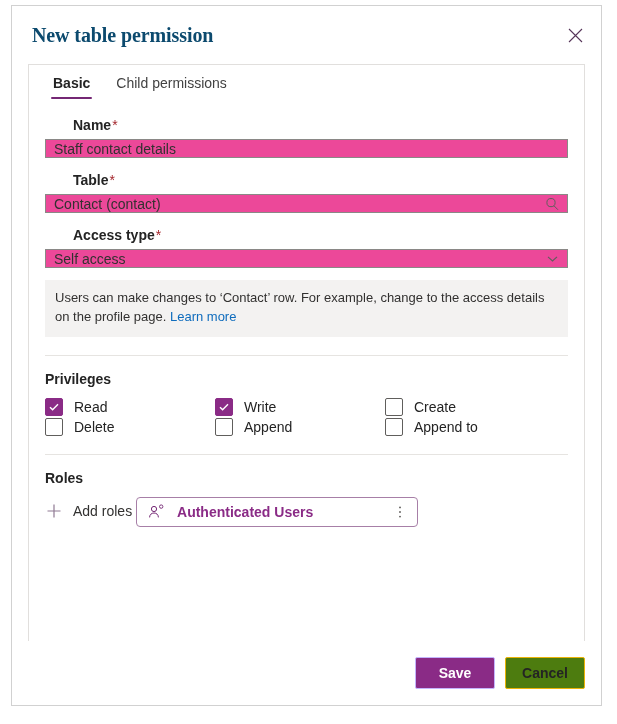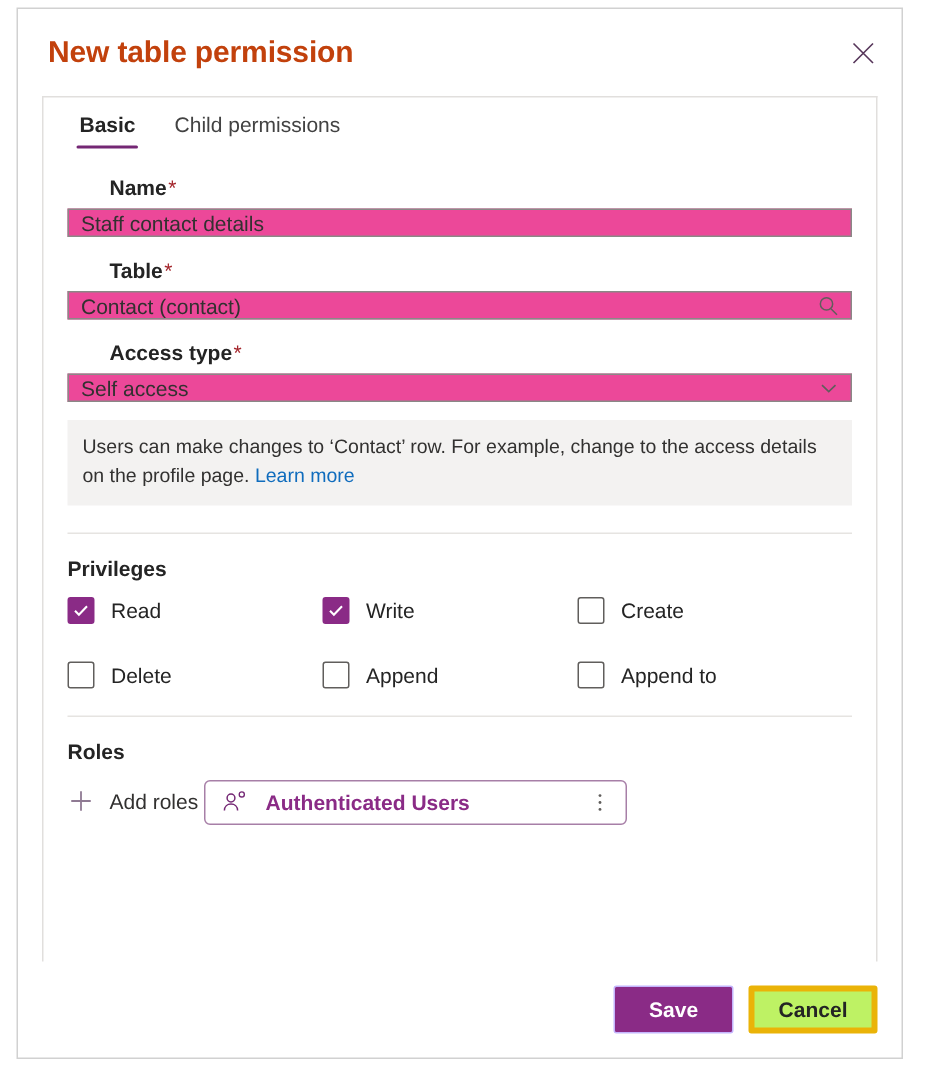--- a/index.html
+++ b/index.html
@@ -34,23 +34,24 @@
     height: 58px;
     flex: none;
     display: flex;
     align-items: center;
     padding: 0 10px 0 20px;
     box-sizing: border-box;
   }
   .dialog-title {
     font-size: 20px;
     font-weight: bold;
-    color: #c2410c;
+    color: #0c4a6e;
     letter-spacing: -0.1px;
     flex: 1 1 auto;
+    font-family: Liberation Serif, serif;
   }
   .close-btn {
     width: 32px;
     height: 32px;
     display: flex;
     align-items: center;
     justify-content: center;
     background: transparent;
     border: none;
     cursor: pointer;
@@ -172,21 +173,21 @@
   .section-title {
     font-size: 14px;
     font-weight: bold;
     color: #242424;
     margin: 15px 0 11px 0;
   }
 
   .priv-grid {
     display: grid;
     grid-template-columns: 170px 170px 1fr;
-    row-gap: 25px;
+    row-gap: 2px;
   }
   .cb-row {
     display: flex;
     align-items: center;
     cursor: pointer;
   }
   .cb {
     width: 18px;
     height: 18px;
     border: 1px solid #605e5c;
@@ -286,23 +287,23 @@
     cursor: pointer;
     padding: 0 16px;
     box-sizing: border-box;
   }
   .btn-primary {
     background: #8a2b86;
     color: #ffffff;
     border: 1px solid #c4b5fd;
   }
   .btn-secondary {
-    background: #bef264;
-    color: #242424;
-    border: 4px solid #eab308;
+    background: #4d7c0f;
+    color: #242424;
+    border: 1px solid #eab308;
   }
 </style>
 </head>
 <body>
 
 <div class="dialog">
 
   <div class="dialog-header">
     <div class="dialog-title">New table permission</div>
     <button class="close-btn">

